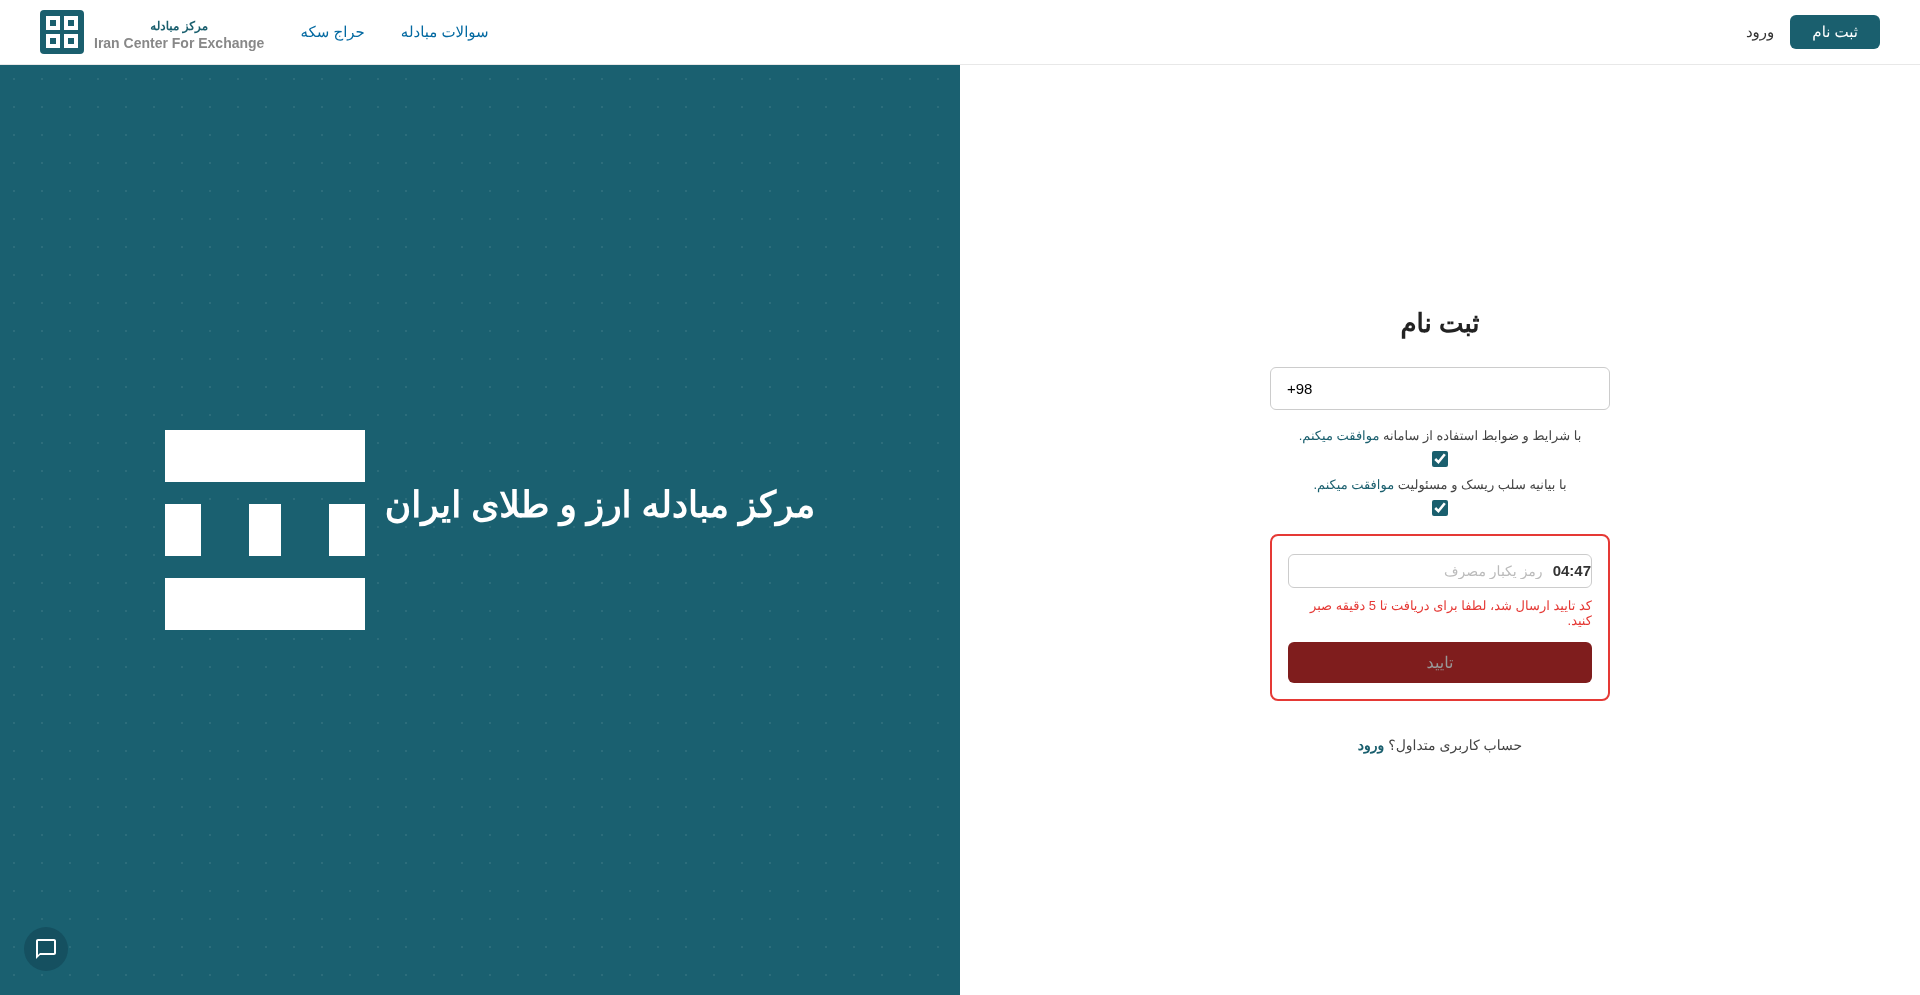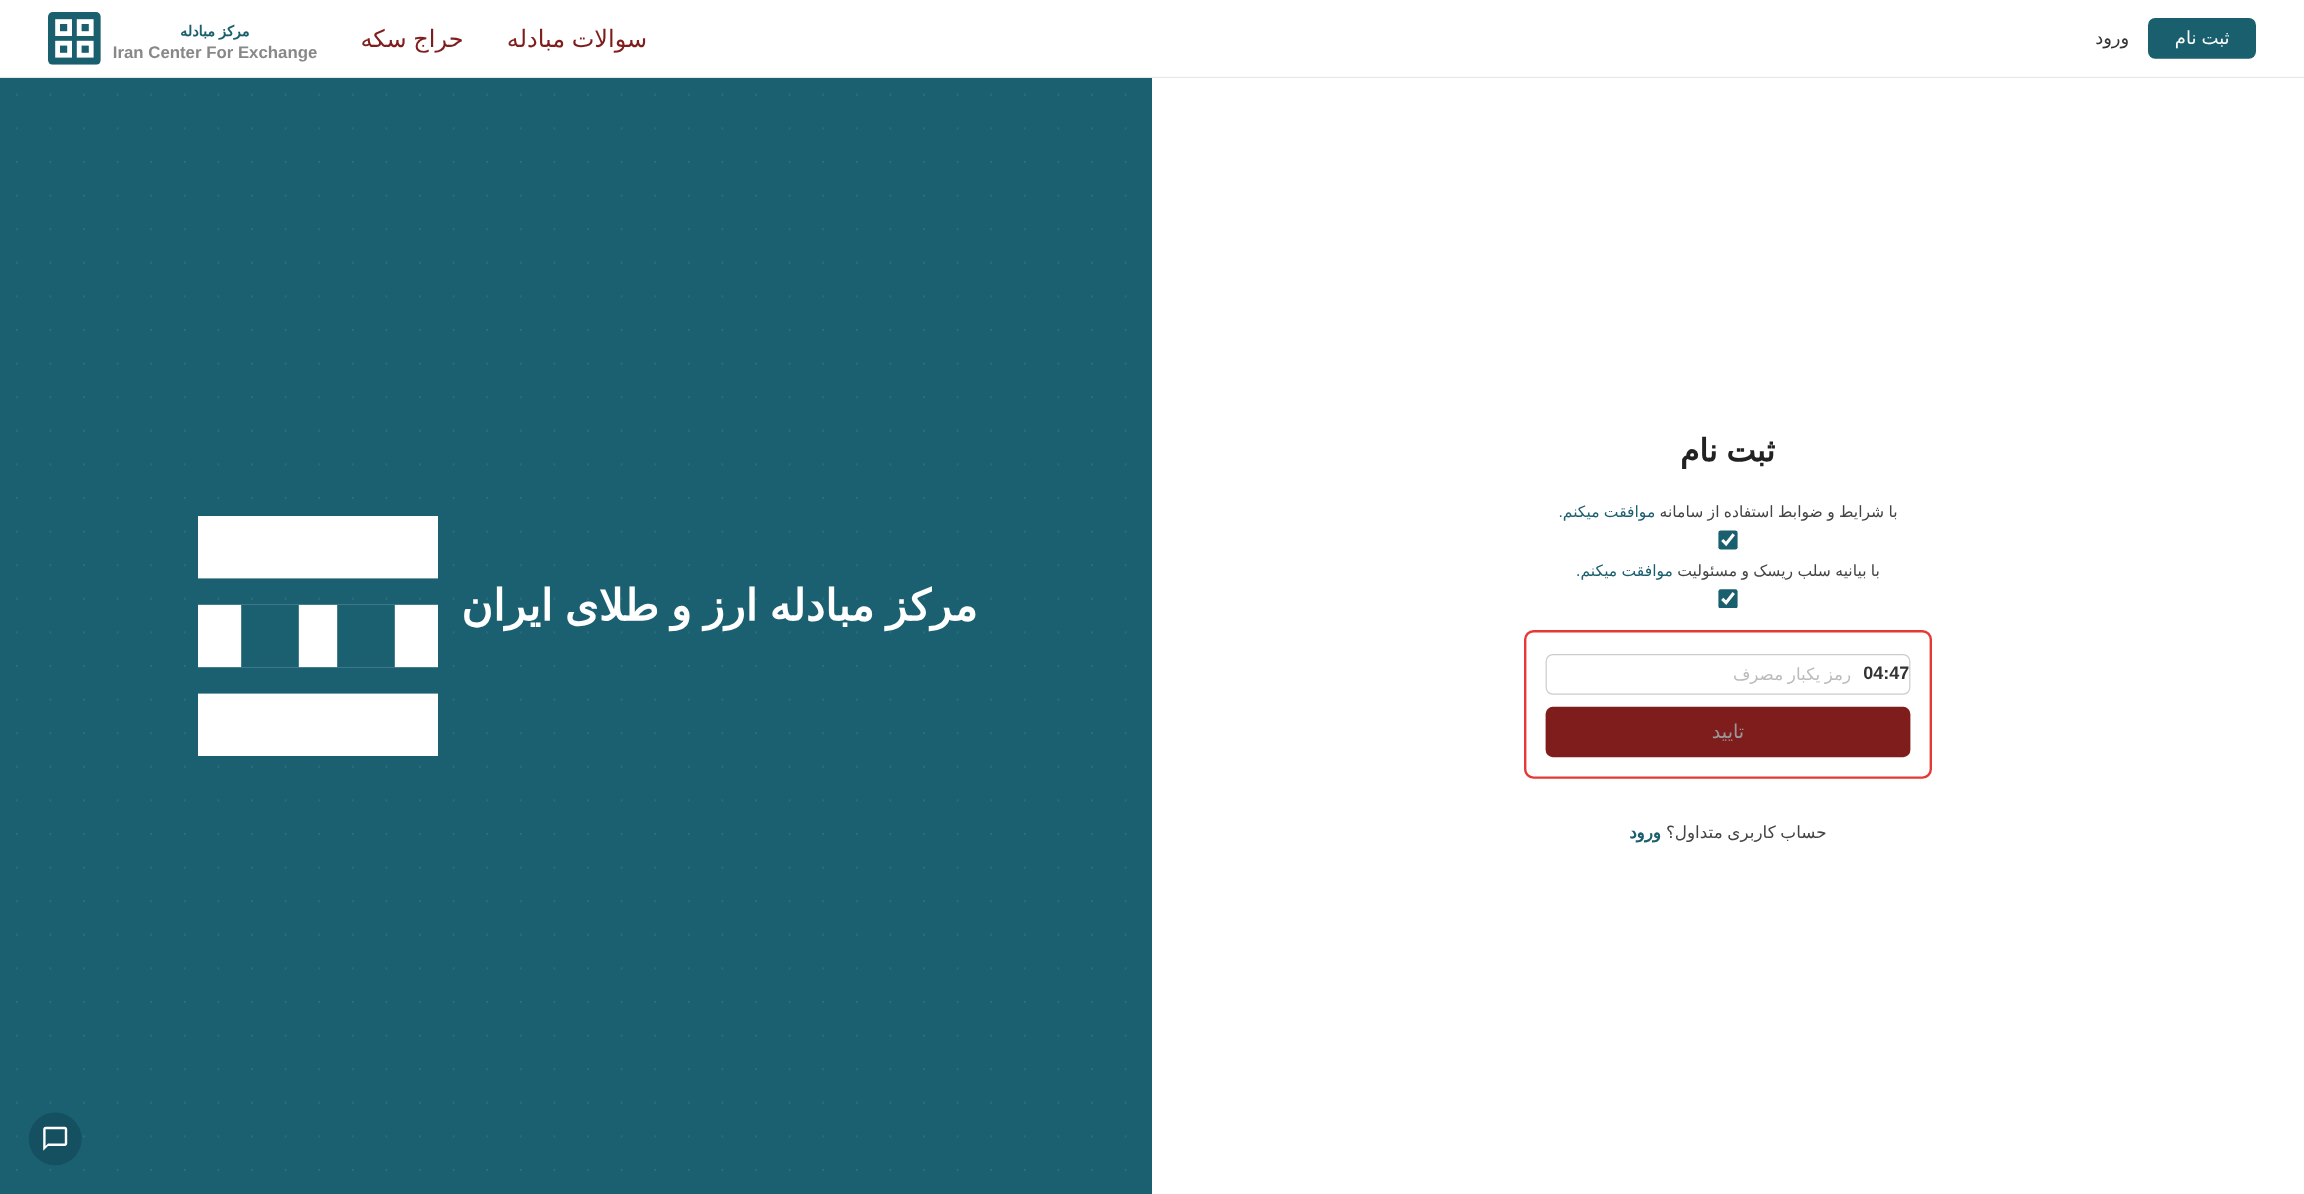--- a/index.html
+++ b/index.html
@@ -44,23 +44,23 @@
       font-size: 15px;
       cursor: pointer;
       font-family: 'Tahoma', sans-serif;
     }
     .header-right {
       display: flex;
       align-items: center;
       gap: 36px;
     }
     .header-nav-link {
-      color: #7f1d1d;
+      color: #0369a1;
       text-decoration: none;
-      font-size: 20px;
+      font-size: 15px;
     }
     .logo-area {
       display: flex;
       align-items: flex-end;
       gap: 10px;
       font-weight: bold;
     }
     .logo-icon {
       width: 44px;
       height: 44px;
@@ -316,40 +316,44 @@
   </div>
 </header>
 
 <div class="main-layout">
 
   <div class="form-area">
     <div class="form-container">
 
       <h2 class="form-title">ثبت نام</h2>
 
+      <div class="phone-input-wrapper">
+        <input class="phone-input" type="text" value="+98" placeholder="+98" style="">
+      </div>
 
       <div class="checkbox-row">
         <span>با شرایط و ضوابط استفاده از سامانه <a href="#">موافقت میکنم.</a></span>
         <input type="checkbox" checked="" style="">
       </div>
 
       <div class="checkbox-row">
         <span>با بیانیه سلب ریسک و مسئولیت <a href="#">موافقت میکنم.</a></span>
         <input type="checkbox" checked="" style="">
       </div>
 
       <div class="otp-box">
 
         
         <div class="otp-input-border otp-input-row">
           <span class="otp-timer">04:47</span>
           <input class="otp-input" type="text" placeholder="رمز یکبار مصرف" style="">
         </div>
 
         
+        <p class="otp-message">کد تایید ارسال شد، لطفا برای دریافت تا 5 دقیقه صبر کنید.</p>
 
         
         <button class="btn-confirm">تایید</button>
       </div>
 
       <p class="have-account">
         <span>حساب کاربری متداول؟</span> <a href="#">ورود</a>
       </p>
 
     </div>

